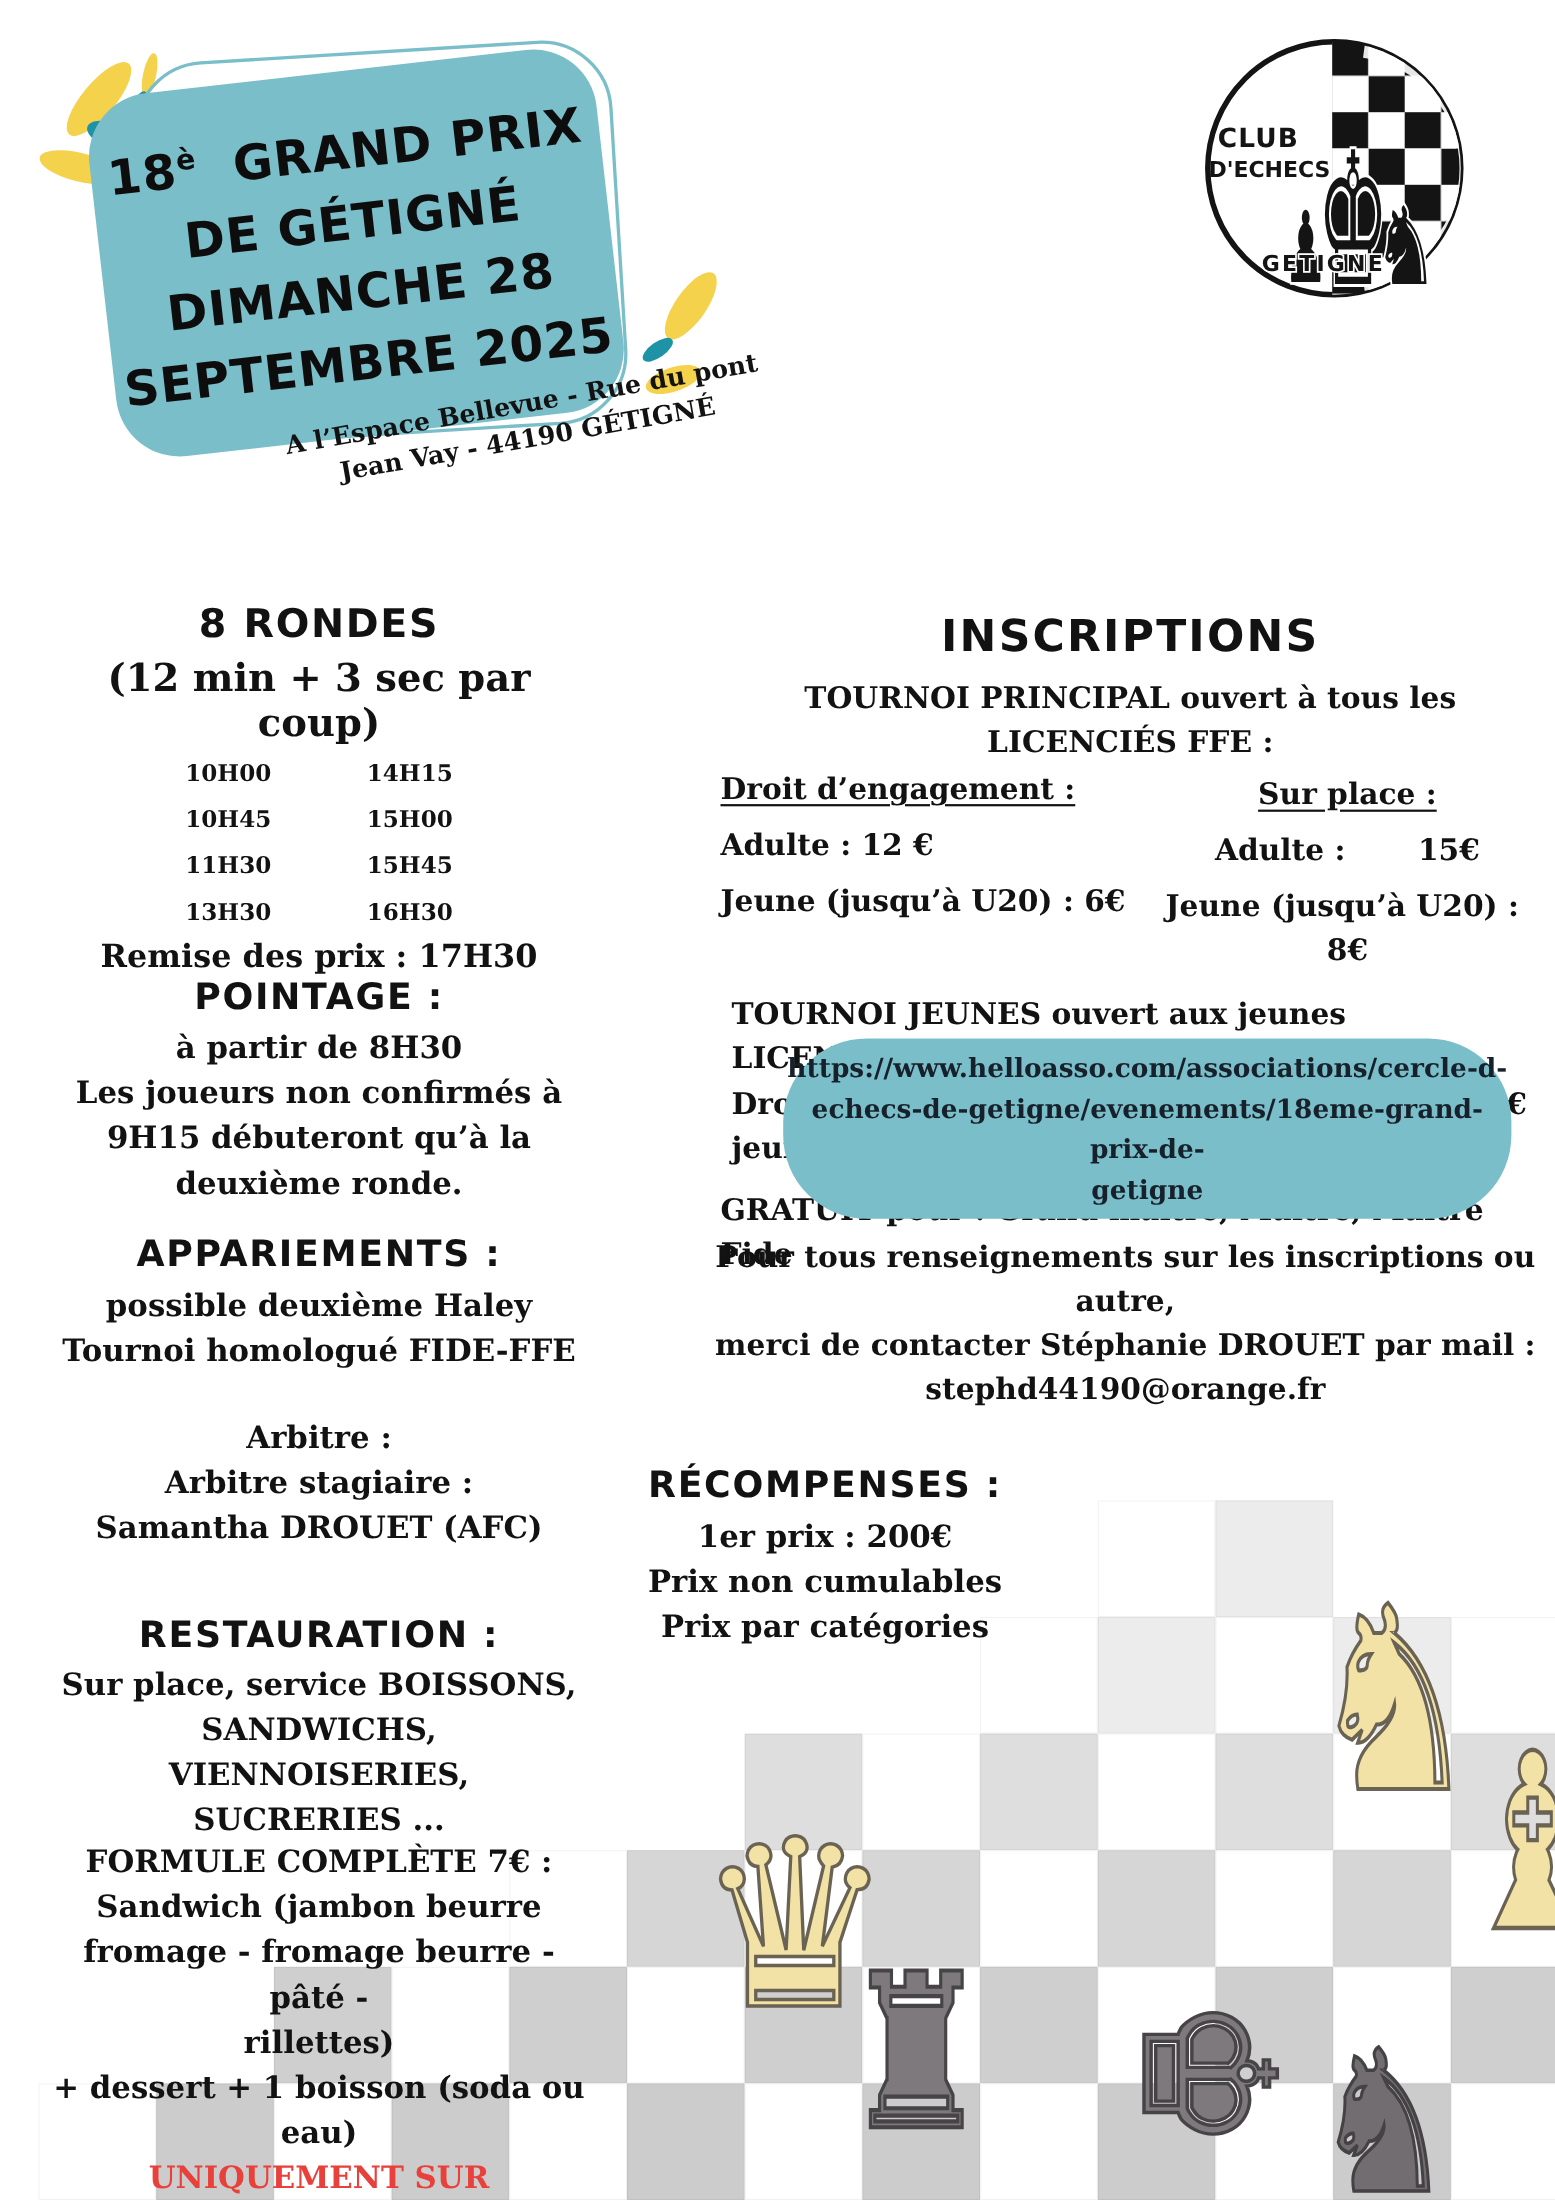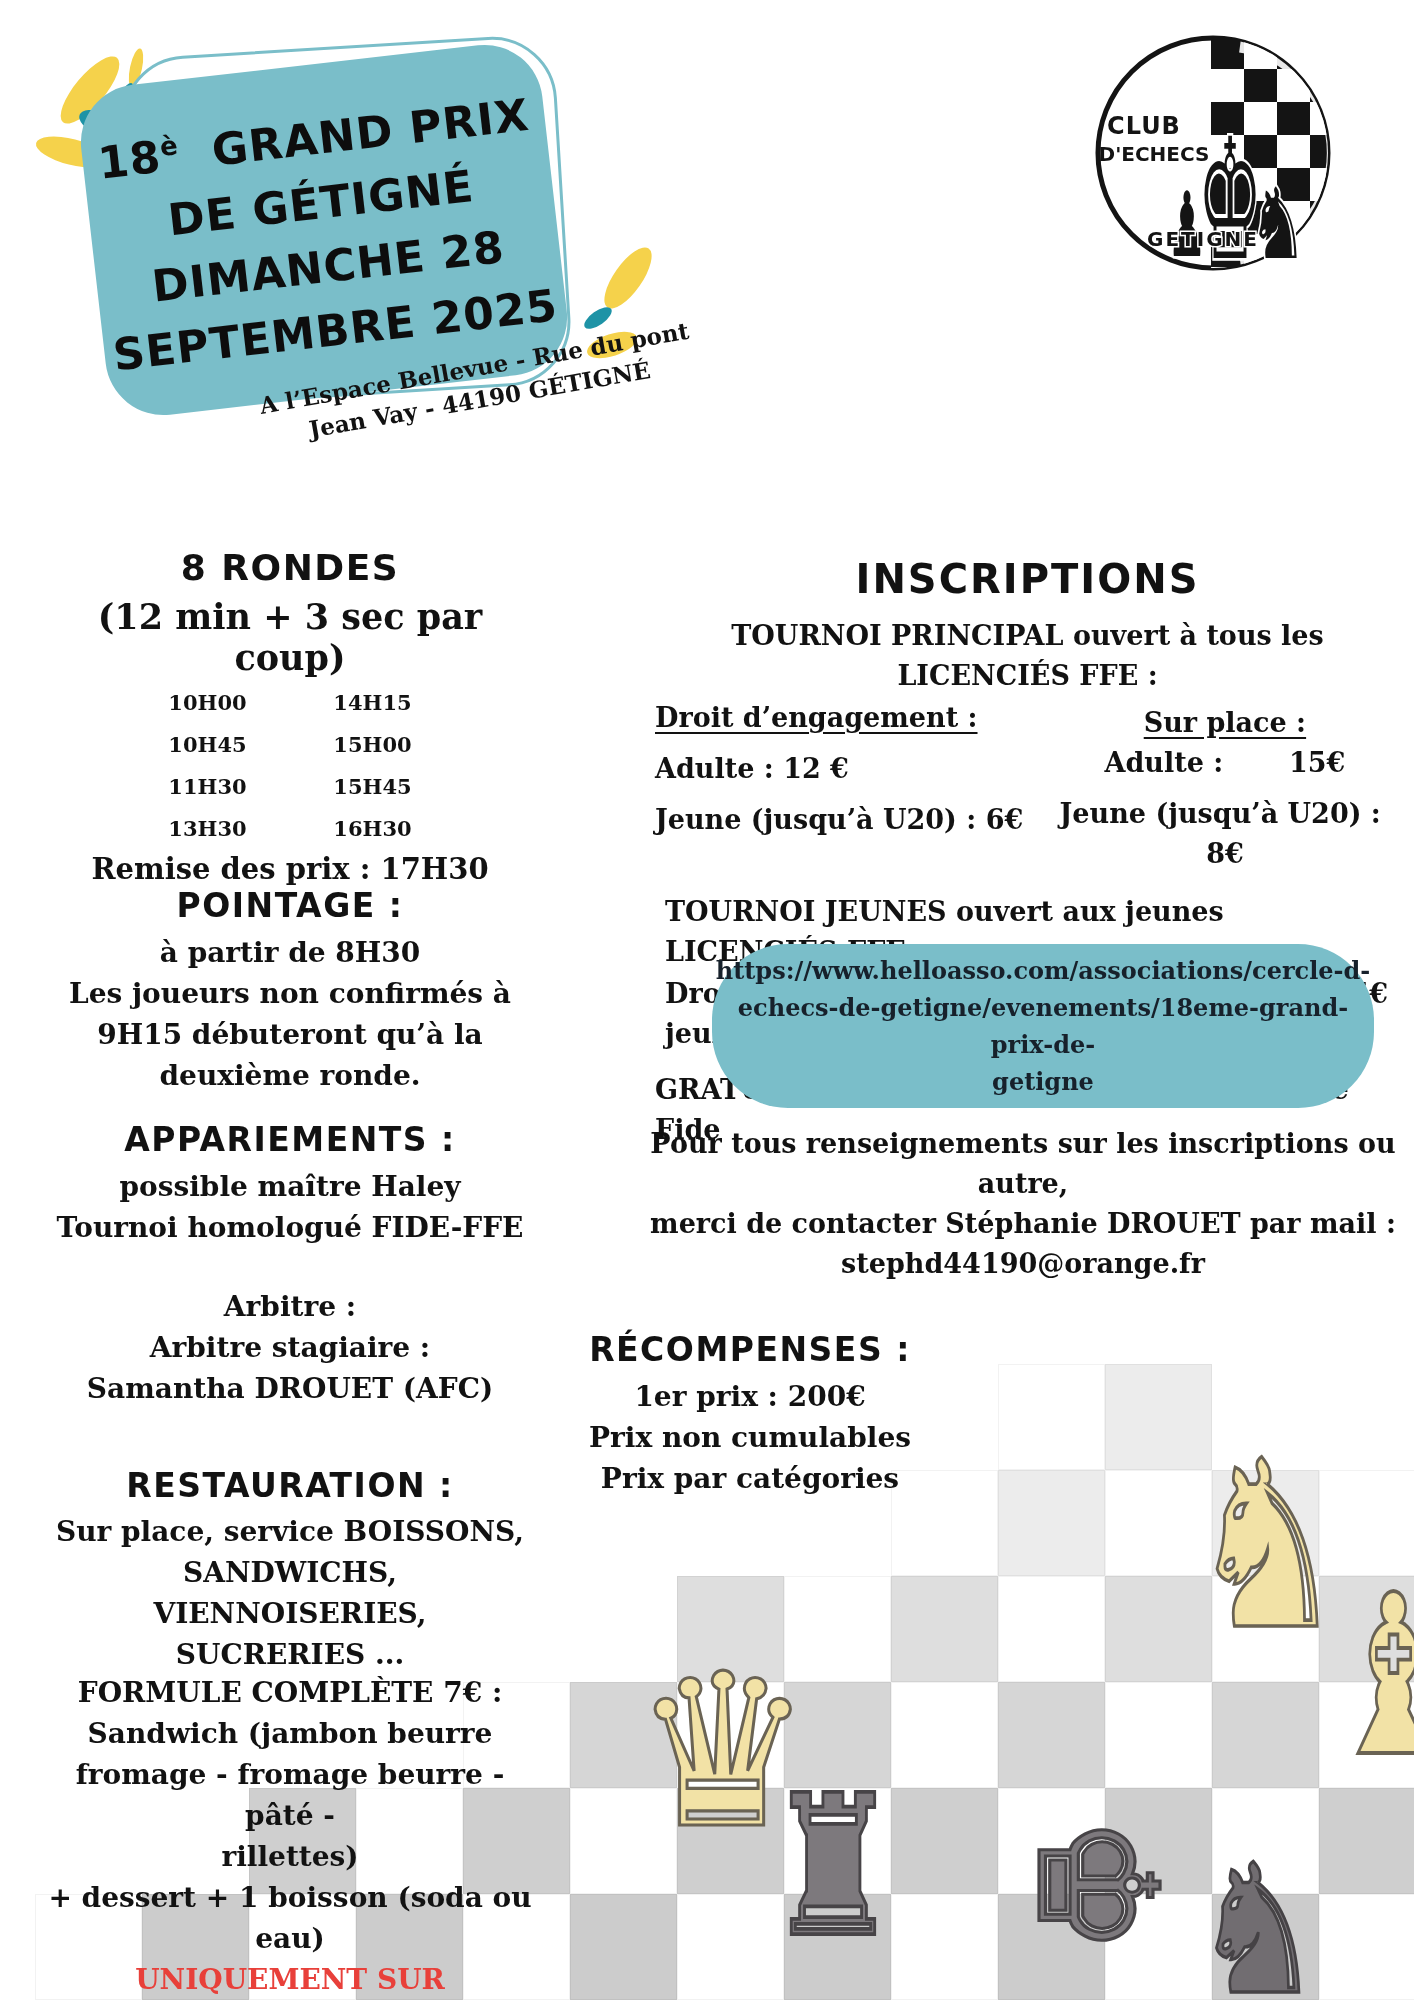--- a/index.html
+++ b/index.html
@@ -189,21 +189,21 @@
       <div>à partir de 8H30</div>
       <div>Les joueurs non confirmés à</div>
       <div>9H15 débuteront qu’à la</div>
       <div>deuxième ronde.</div>
     </div>
   </div>
 
   <div class="abs center" style="left:55px;top:1120px;width:470px;">
     <div class="marker sec-title">APPARIEMENTS :</div>
     <div class="body line28" style="margin-top:6px;">
-      <div>possible maître Haley</div>
+      <div>possible deuxième Haley</div>
       <div>Tournoi homologué FIDE-FFE</div>
     </div>
   </div>
 
   <div class="abs center body line28" style="left:55px;top:1286px;width:470px;">
     <div>Arbitre :</div>
     <div>Arbitre stagiaire :</div>
     <div>Samantha DROUET (AFC)</div>
   </div>
 
@@ -230,21 +230,21 @@
     <div class="marker h-inscriptions center">INSCRIPTIONS</div>
     <div class="body line27 center" style="margin-top:14px;">TOURNOI PRINCIPAL ouvert à tous les LICENCIÉS FFE :</div>
     <div class="two-col body line27">
       <div class="colL">
         <div class="underline">Droit d’engagement : </div>
         <div style="margin-top:11px;">Adulte : 12 €</div>
         <div style="margin-top:11px;">Jeune (jusqu’à U20) : 6€</div>
       </div>
       <div class="colR">
         <div class="underline" style="margin-top:5px;">Sur place :</div>
-        <div style="">Adulte :&nbsp;&nbsp;&nbsp;&nbsp;&nbsp;&nbsp; 15€</div>
+        <div style="margin-top:11px;">Adulte :&nbsp;&nbsp;&nbsp;&nbsp;&nbsp;&nbsp; 15€</div>
         <div style="margin-top:11px;">Jeune (jusqu’à U20) :&nbsp; 8€</div>
       </div>
     </div>
     <div class="body line27" style="margin-top:18px;padding-left:10px;">TOURNOI JEUNES ouvert aux jeunes LICENCIÉS FFE :</div>
     <div class="two-col body line27" style="margin-top:2px;">
       <div class="colL" style="padding-left:10px;">Droit d’engagement jeune : 3€</div>
       <div class="colR" style="text-align:right;padding-right:12px;">Sur place : 5€</div>
     </div>
     <div class="body line27" style="margin-top:16px;">GRATUIT pour : Grand maître, Maître, Maître Fide</div>
   </div>

